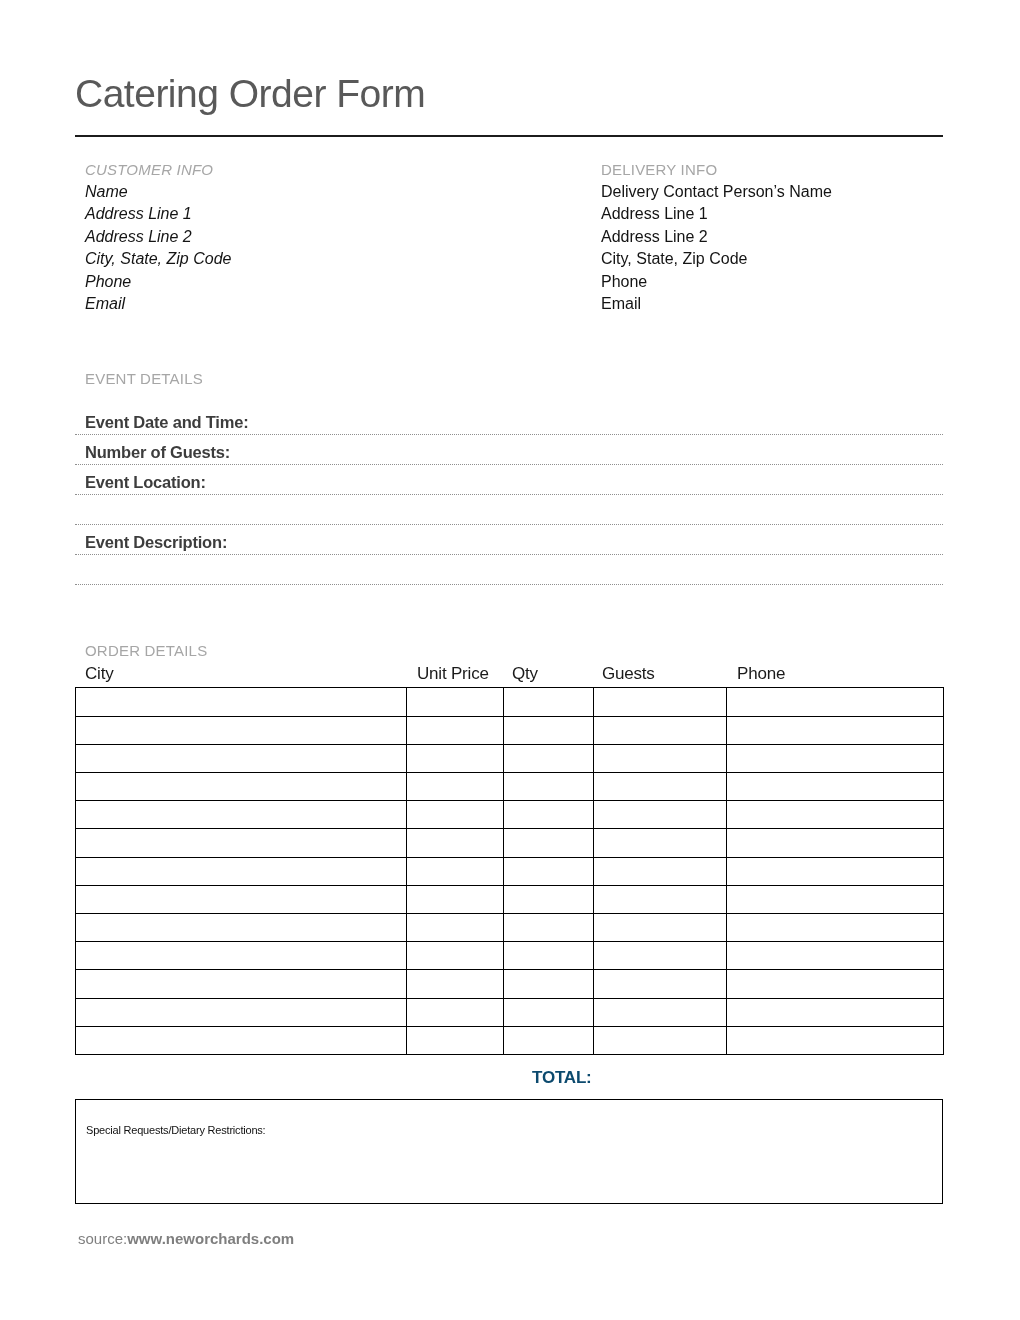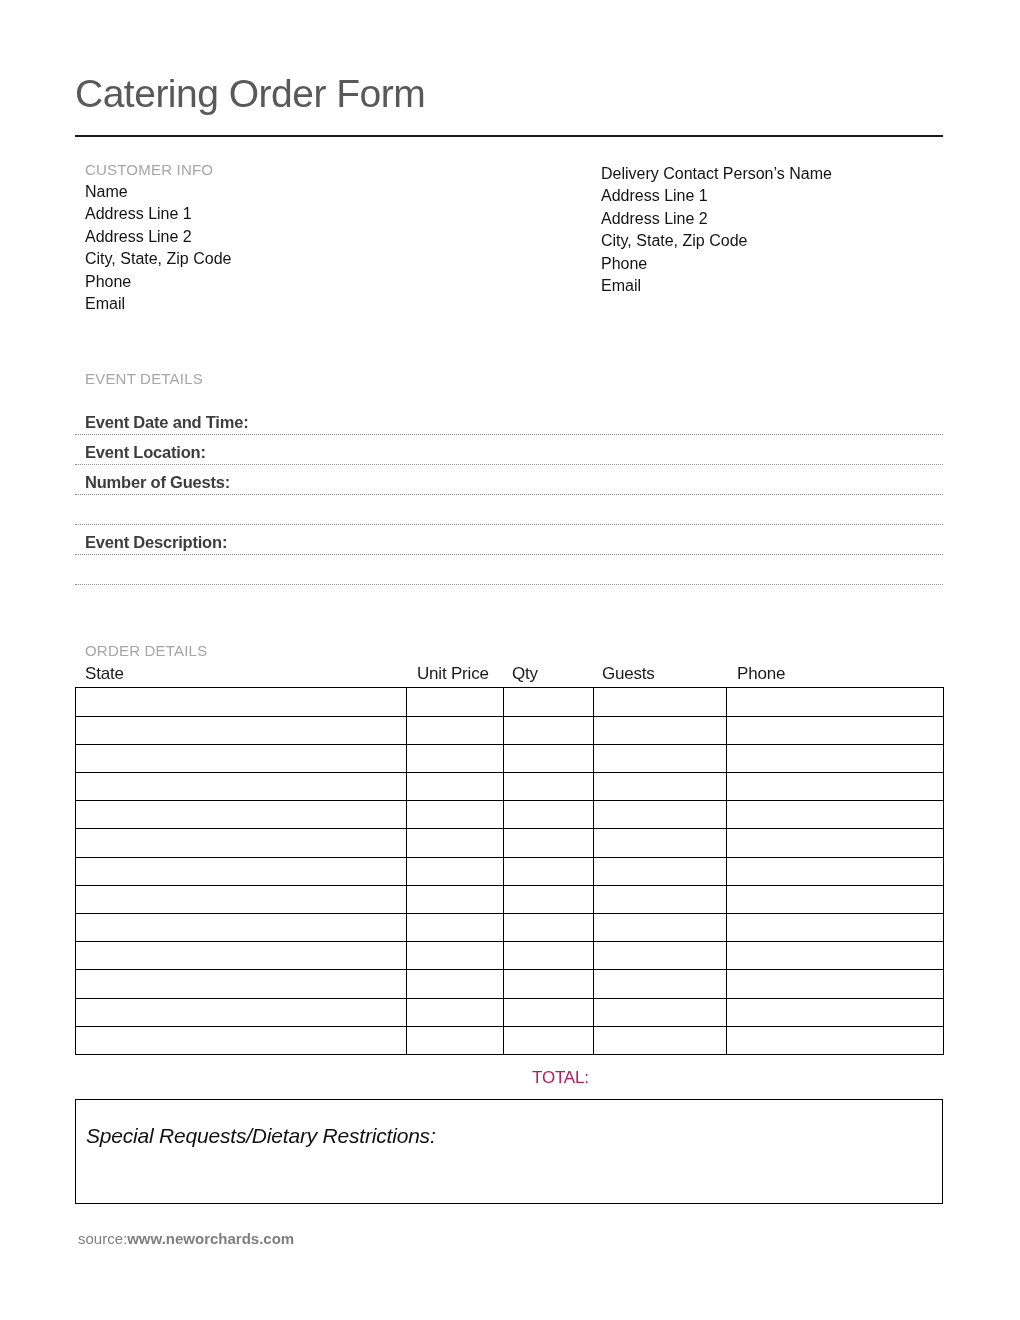--- a/index.html
+++ b/index.html
@@ -8,21 +8,21 @@
     box-sizing:border-box;padding:72px 77px 0 75px;
     font-family:"Liberation Sans",sans-serif;color:#1f1f1f;overflow:hidden;border-radius:19px;
   }
   .title{
     margin:0;font-size:39px;font-weight:400;color:#595959;
     letter-spacing:-0.5px;line-height:43px;
   }
   .title-rule{height:0;border-top:2.5px solid #1c1c1c;margin-top:20px;}
 
   .info-row{display:flex;margin-top:24px;padding-left:10px;}
-  .info-col-left{width:516px;flex:none;}
+  .info-col-left{width:516px;flex:none;font-style:italic;}
   .info-col-right{flex:1;}
   .sec-heading{font-size:15px;line-height:18px;color:#a6a6a6;letter-spacing:0.2px;}
   .info-fields{margin-top:2px;}
   .info-field{font-size:16px;line-height:22.4px;color:#141414;}
 
   .event-section{margin-top:55px;}
   .event-section .sec-heading{padding-left:10px;}
   .event-rows{margin-top:17px;}
   .event-row{
     height:30px;box-sizing:border-box;border-bottom:1px dotted #8f8f8f;
@@ -38,28 +38,28 @@
   .c-item{width:331px;}
   .c-unit{width:97px;padding-left:11px !important;}
   .c-qty{width:90px;padding-left:9px !important;}
   .c-total{width:133px;padding-left:9px !important;}
   .c-notes{width:217px;padding-left:11px !important;}
 
   .order-table{border-collapse:collapse;table-layout:fixed;width:868px;margin-top:3px;}
   .order-table td{border:1.4px solid #000;height:27.2px;padding:0 4px;font-size:15px;}
 
   .total-row{margin-top:13px;font-size:17px;line-height:20px;display:flex;}
-  .total-label{margin-left:457px;font-weight:400;color:#be185d;letter-spacing:-0.2px;}
+  .total-label{margin-left:457px;font-weight:700;color:#0c4a6e;letter-spacing:-0.2px;}
   .total-value{display:inline-block;min-width:90px;height:20px;}
 
   .special-box{
     margin-top:11px;height:105px;box-sizing:border-box;
     border:1.4px solid #000;padding:24px 10px 0 10px;
   }
-  .special-label{font-style:italic;font-size:21px;color:#111;letter-spacing:-0.2px;}
+  .special-label{font-size:11px;color:#111;letter-spacing:-0.2px;}
 
   .source-line{margin-top:26px;padding-left:3px;font-size:15px;color:#7f7f7f;}
   .source-value{font-weight:700;color:#7f7f7f;}
 </style>
 </head>
 <body>
 
 <div class="page">
 
   <h1 class="title">Catering Order Form</h1>
@@ -71,65 +71,66 @@
       <div class="info-fields">
         <div class="info-field">Name</div>
         <div class="info-field">Address Line 1</div>
         <div class="info-field">Address Line 2</div>
         <div class="info-field">City, State, Zip Code</div>
         <div class="info-field">Phone</div>
         <div class="info-field">Email</div>
       </div>
     </div>
     <div class="info-col-right">
+      <div class="sec-heading">DELIVERY INFO</div>
       <div class="info-fields">
         <div class="info-field">Delivery Contact Person’s Name</div>
         <div class="info-field">Address Line 1</div>
         <div class="info-field">Address Line 2</div>
         <div class="info-field">City, State, Zip Code</div>
         <div class="info-field">Phone</div>
         <div class="info-field">Email</div>
       </div>
     </div>
   </div>
 
   <div class="event-section">
     <div class="sec-heading">EVENT DETAILS</div>
     <div class="event-rows">
       <div class="event-row">
         <span class="event-label">Event Date and Time:</span>
         <span class="event-fill"></span>
       </div>
       <div class="event-row">
+        <span class="event-label">Number of Guests:</span>
+        <span class="event-fill"></span>
+      </div>
+      <div class="event-row">
         <span class="event-label">Event Location:</span>
-        <span class="event-fill"></span>
-      </div>
-      <div class="event-row">
-        <span class="event-label">Number of Guests:</span>
         <span class="event-fill"></span>
       </div>
       <div class="event-row">
         <span class="event-label"></span>
         <span class="event-fill"></span>
       </div>
       <div class="event-row">
         <span class="event-label">Event Description:</span>
         <span class="event-fill"></span>
       </div>
       <div class="event-row">
         <span class="event-label"></span>
         <span class="event-fill"></span>
       </div>
     </div>
   </div>
 
   <div class="order-section">
     <div class="sec-heading">ORDER DETAILS</div>
     <div class="order-cols">
-      <span class="c c-item">State</span>
+      <span class="c c-item">City</span>
       <span class="c c-unit">Unit Price</span>
       <span class="c c-qty">Qty</span>
       <span class="c c-total">Guests</span>
       <span class="c c-notes">Phone</span>
     </div>
     <table class="order-table">
       <colgroup>
         <col style="width:331px">
           <col style="width:97px">
           <col style="width:90px">

